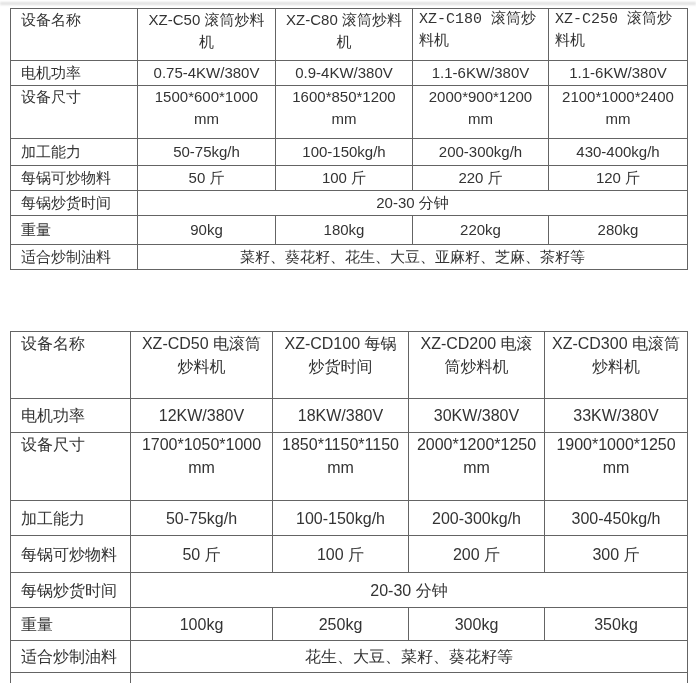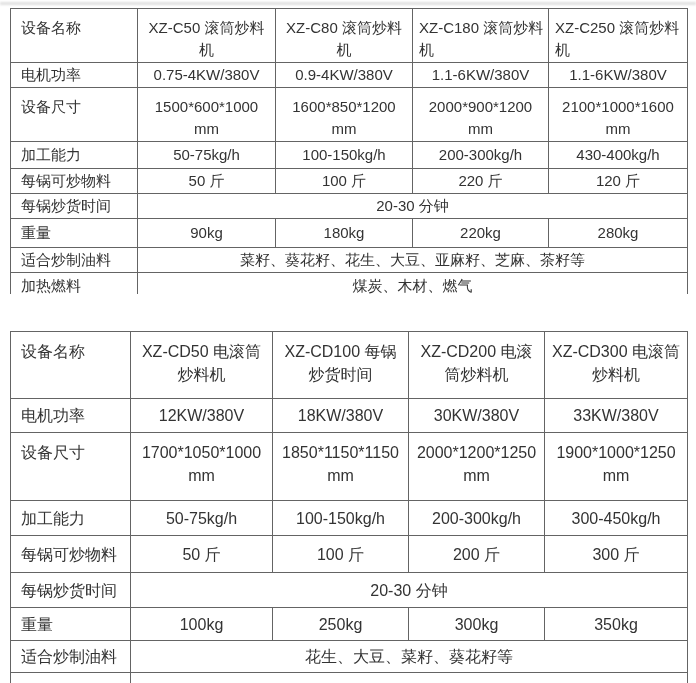--- a/index.html
+++ b/index.html
@@ -19,22 +19,22 @@
   td{
     border:1px solid #646464;
     text-align:center;vertical-align:middle;
     white-space:pre-line;
     padding:1px 4px;
     overflow:hidden;
   }
   #t1 td{font-size:15px;line-height:22px;}
   #t2 td{font-size:16px;line-height:23px;}
   td.lbl{text-align:left;padding-left:10px;}
-  tr.va-top td{vertical-align:top;padding-top:8px;}
-  td.al{text-align:left;padding-left:6px;padding-right:4px;}
+  tr.va-top td{vertical-align:top;padding-top:0;}
+  td.al{text-align:left;padding-left:6px;padding-right:4px;font-family:Liberation Mono, monospace;}
   tr.stub td{padding:0;}
 </style>
 </head>
 <body>
 
 <div class="top-smudge"></div>
 
 <div class="tbl-wrap" id="t1-wrap">
 <table id="t1">
   <colgroup>
@@ -60,21 +60,21 @@
     <td>1.1-6KW/380V</td>
   </tr>
   <tr class="va-top" style="height:53px">
     <td class="lbl">设备尺寸</td>
     <td>1500*600*1000
 mm</td>
     <td>1600*850*1200
 mm</td>
     <td>2000*900*1200
 mm</td>
-    <td>2100*1000*1600
+    <td>2100*1000*2400
 mm</td>
   </tr>
   <tr style="height:27px">
     <td class="lbl">加工能力</td>
     <td>50-75kg/h</td>
     <td>100-150kg/h</td>
     <td>200-300kg/h</td>
     <td>430-400kg/h</td>
   </tr>
   <tr style="height:25px">
@@ -91,24 +91,20 @@
   <tr style="height:29px">
     <td class="lbl">重量</td>
     <td>90kg</td>
     <td>180kg</td>
     <td>220kg</td>
     <td>280kg</td>
   </tr>
   <tr style="height:25px">
     <td class="lbl">适合炒制油料</td>
     <td colspan="4">菜籽、葵花籽、花生、大豆、亚麻籽、芝麻、茶籽等</td>
-  </tr>
-  <tr style="height:26px">
-    <td class="lbl">加热燃料</td>
-    <td colspan="4">煤炭、木材、燃气</td>
   </tr>
 
 </tbody>
     </table>
 </div>
 
 <div class="tbl-wrap" id="t2-wrap">
 <table id="t2">
   <colgroup>
     <col style="width:120px">

